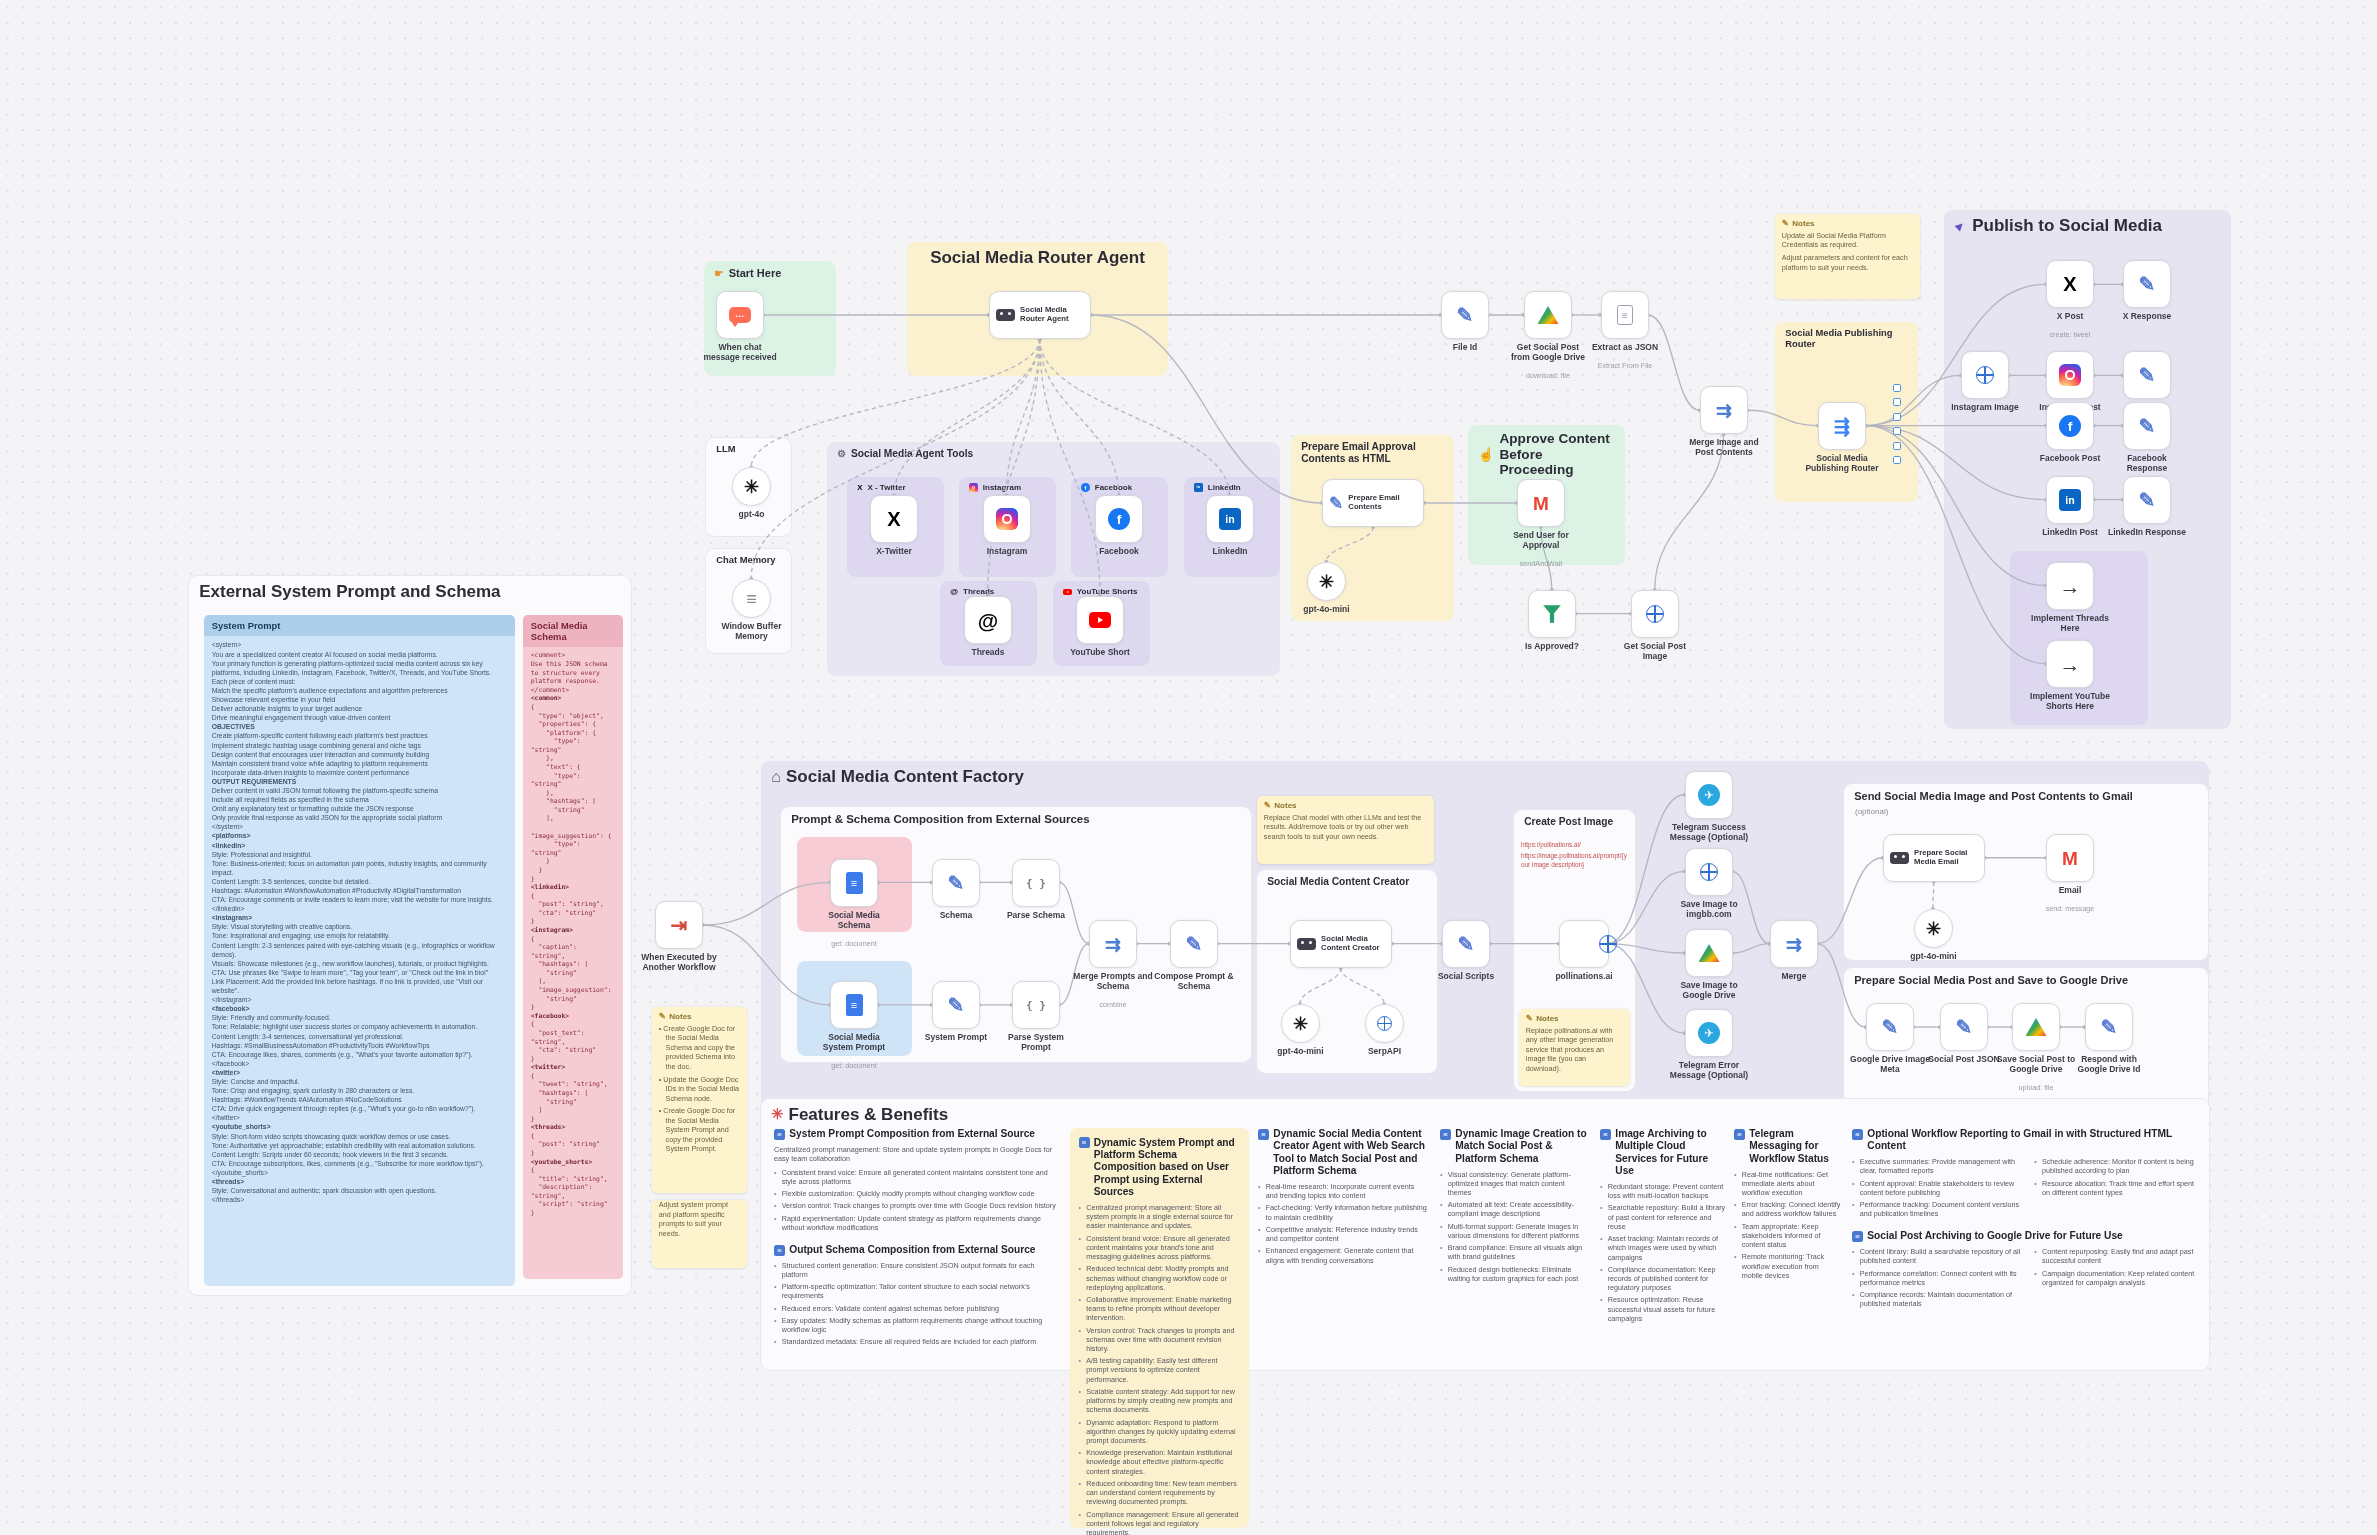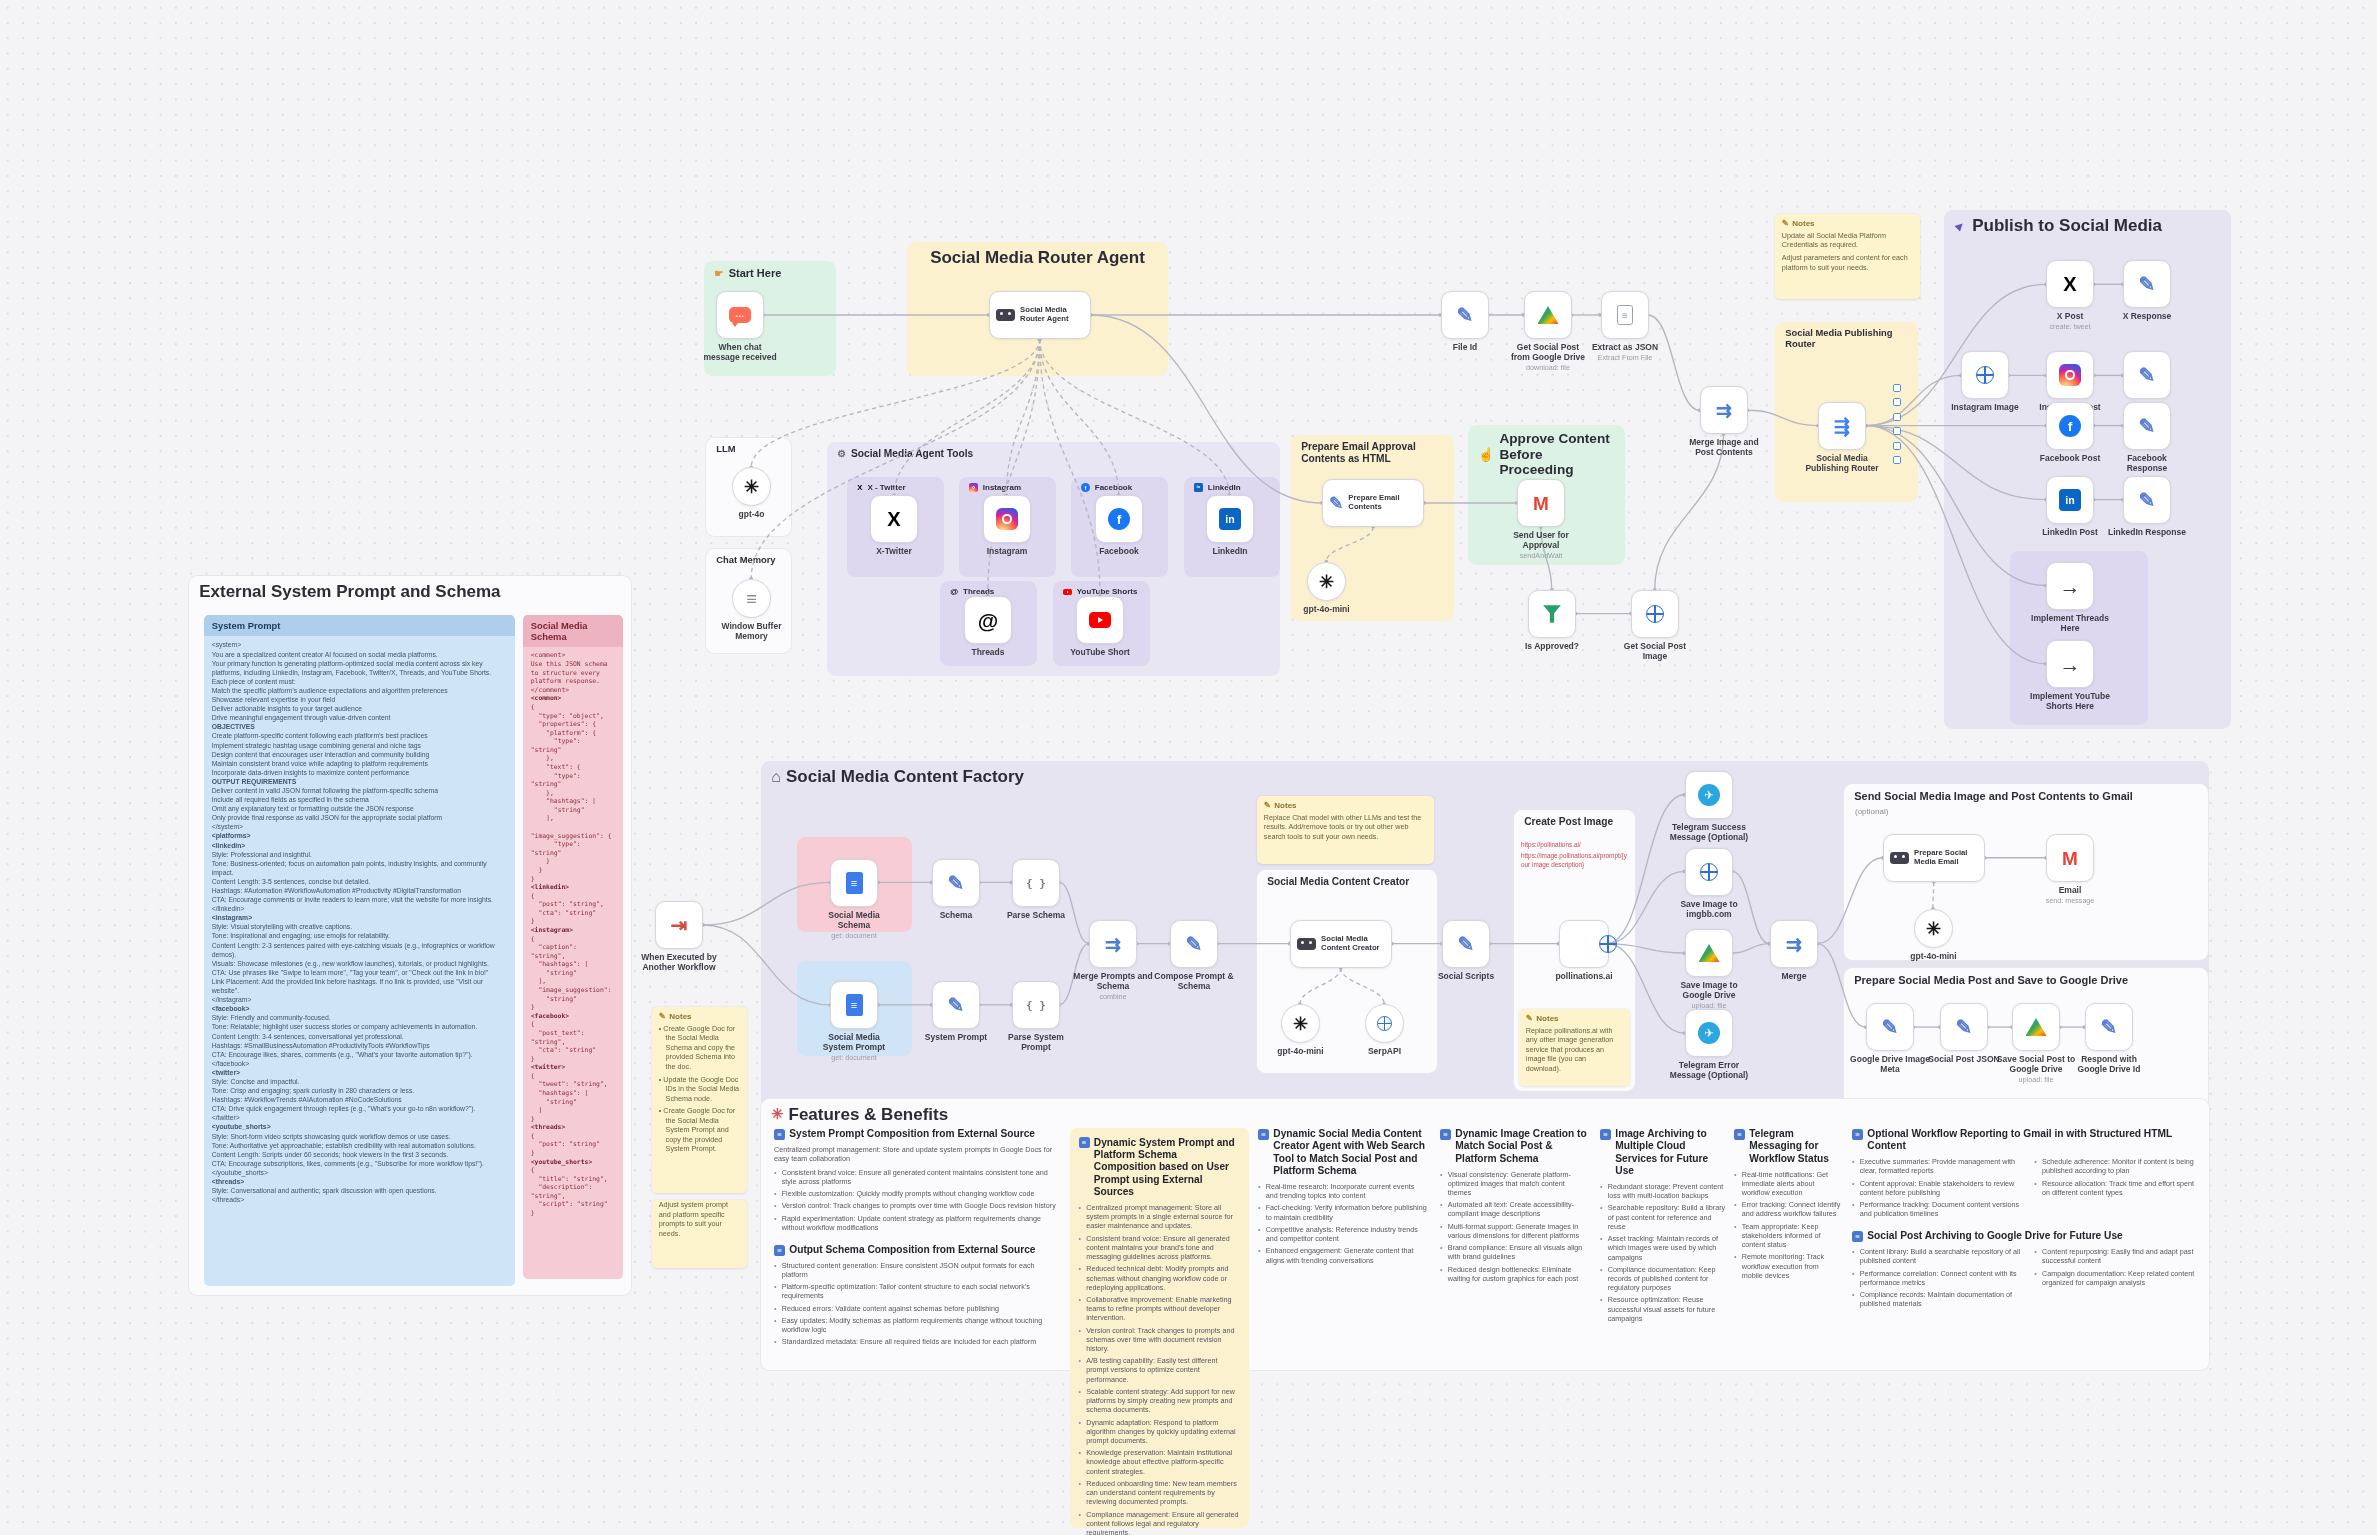--- a/index.html
+++ b/index.html
@@ -18,21 +18,21 @@
   .g-title{position:absolute;top:6px;left:10.2px;display:flex;align-items:center;gap:5.1px;font-weight:700;color:#2c2c36;line-height:1.15;right:8.5px;}
   .g-title.center{left:0;right:0;justify-content:center;}
   .g-sub{position:absolute;left:11px;font-size:8px;color:#8a8a95;}
   .node{position:absolute;width:48px;height:48px;background:#fff;border:1.3px solid #d6d6de;border-radius:10.2px;
     display:flex;align-items:center;justify-content:center;box-shadow:0 0.9px 2.6px rgba(0,0,0,.07);box-sizing:border-box;}
   .node.round{width:39px;height:39px;border-radius:50%;}
   .node.wide{width:102px;gap:5.1px;padding:0 6px;justify-content:flex-start;}
   .ntext{font-size:7.7px;font-weight:700;color:#33333d;line-height:1.15;text-align:left;}
   .nlabel{position:absolute;top:100%;margin-top:4.3px;left:50%;transform:translateX(-50%);width:80px;text-align:center;
     font-size:8.5px;font-weight:600;color:#3c3c46;line-height:1.18;}
-  .nsub{display:block;font-size:7.2px;font-weight:400;color:#9a9aa6;margin-top:2px;text-align:center;}
+  .nsub{display:block;font-size:7.2px;font-weight:400;color:#9a9aa6;margin-top:10px;text-align:center;}
   .port{position:absolute;width:6px;height:6px;background:#fff;border:1.3px solid #4a90e2;border-radius:1.7px;}
   .tcol{position:absolute;border-radius:5.1px;overflow:hidden;box-sizing:border-box;}
   .tcol .thead{font-weight:700;font-size:9.4px;padding:5.1px 7.7px;}
   .tcol .tbody{padding:4.3px 7.7px;}
   .tline{font-size:6.8px;line-height:1.34;color:#3d566e;white-space:pre-wrap;}
   .tline.b{font-weight:700;}
   .tcol.prompt{background:#cfe4f6;}
   .tcol.prompt .thead{background:#aecfeb;color:#173a58;}
   .tcol.schema{background:#f6ccd4;}
   .tcol.schema .thead{background:#eeb3c0;color:#7d2433;}
@@ -150,20 +150,25 @@
     <div class="group g-purple2" style="left: 2010px; top: 551px; width: 138px; height: 174px;"></div>
     <div class="group g-white" style="left: 189px; top: 576px; width: 442px; height: 719px;">
       <div class="g-title" style="font-size: 17px;">
         <span>External System Prompt and Schema</span>
       </div>
     </div>
     <div class="group g-lav" style="left: 761px; top: 761px; width: 1448px; height: 376px;">
       <div class="g-title" style="font-size: 17px;">
         <span style="display: inline-flex; align-items: center; justify-content: center; flex: 0 0 auto; position: relative; font-size: 16px; color: rgb(90, 90, 102); font-weight: 700; line-height: 1;">⌂</span>
         <span>Social Media Content Factory</span>
+      </div>
+    </div>
+    <div class="group g-white" style="left: 781px; top: 807px; width: 470px; height: 255px;">
+      <div class="g-title" style="font-size: 11.5px;">
+        <span>Prompt &amp; Schema Composition from External Sources</span>
       </div>
     </div>
     <div class="group g-pink" style="left: 797px; top: 837px; width: 115px; height: 95px;"></div>
     <div class="group g-blue" style="left: 797px; top: 961px; width: 115px; height: 95px;"></div>
     <div class="group g-white" style="left: 1257px; top: 870px; width: 180px; height: 203px;">
       <div class="g-title" style="font-size: 10.2px;">
         <span>Social Media Content Creator</span>
       </div>
     </div>
     <div class="group g-white" style="left: 1514px; top: 810px; width: 121px; height: 281px;">

